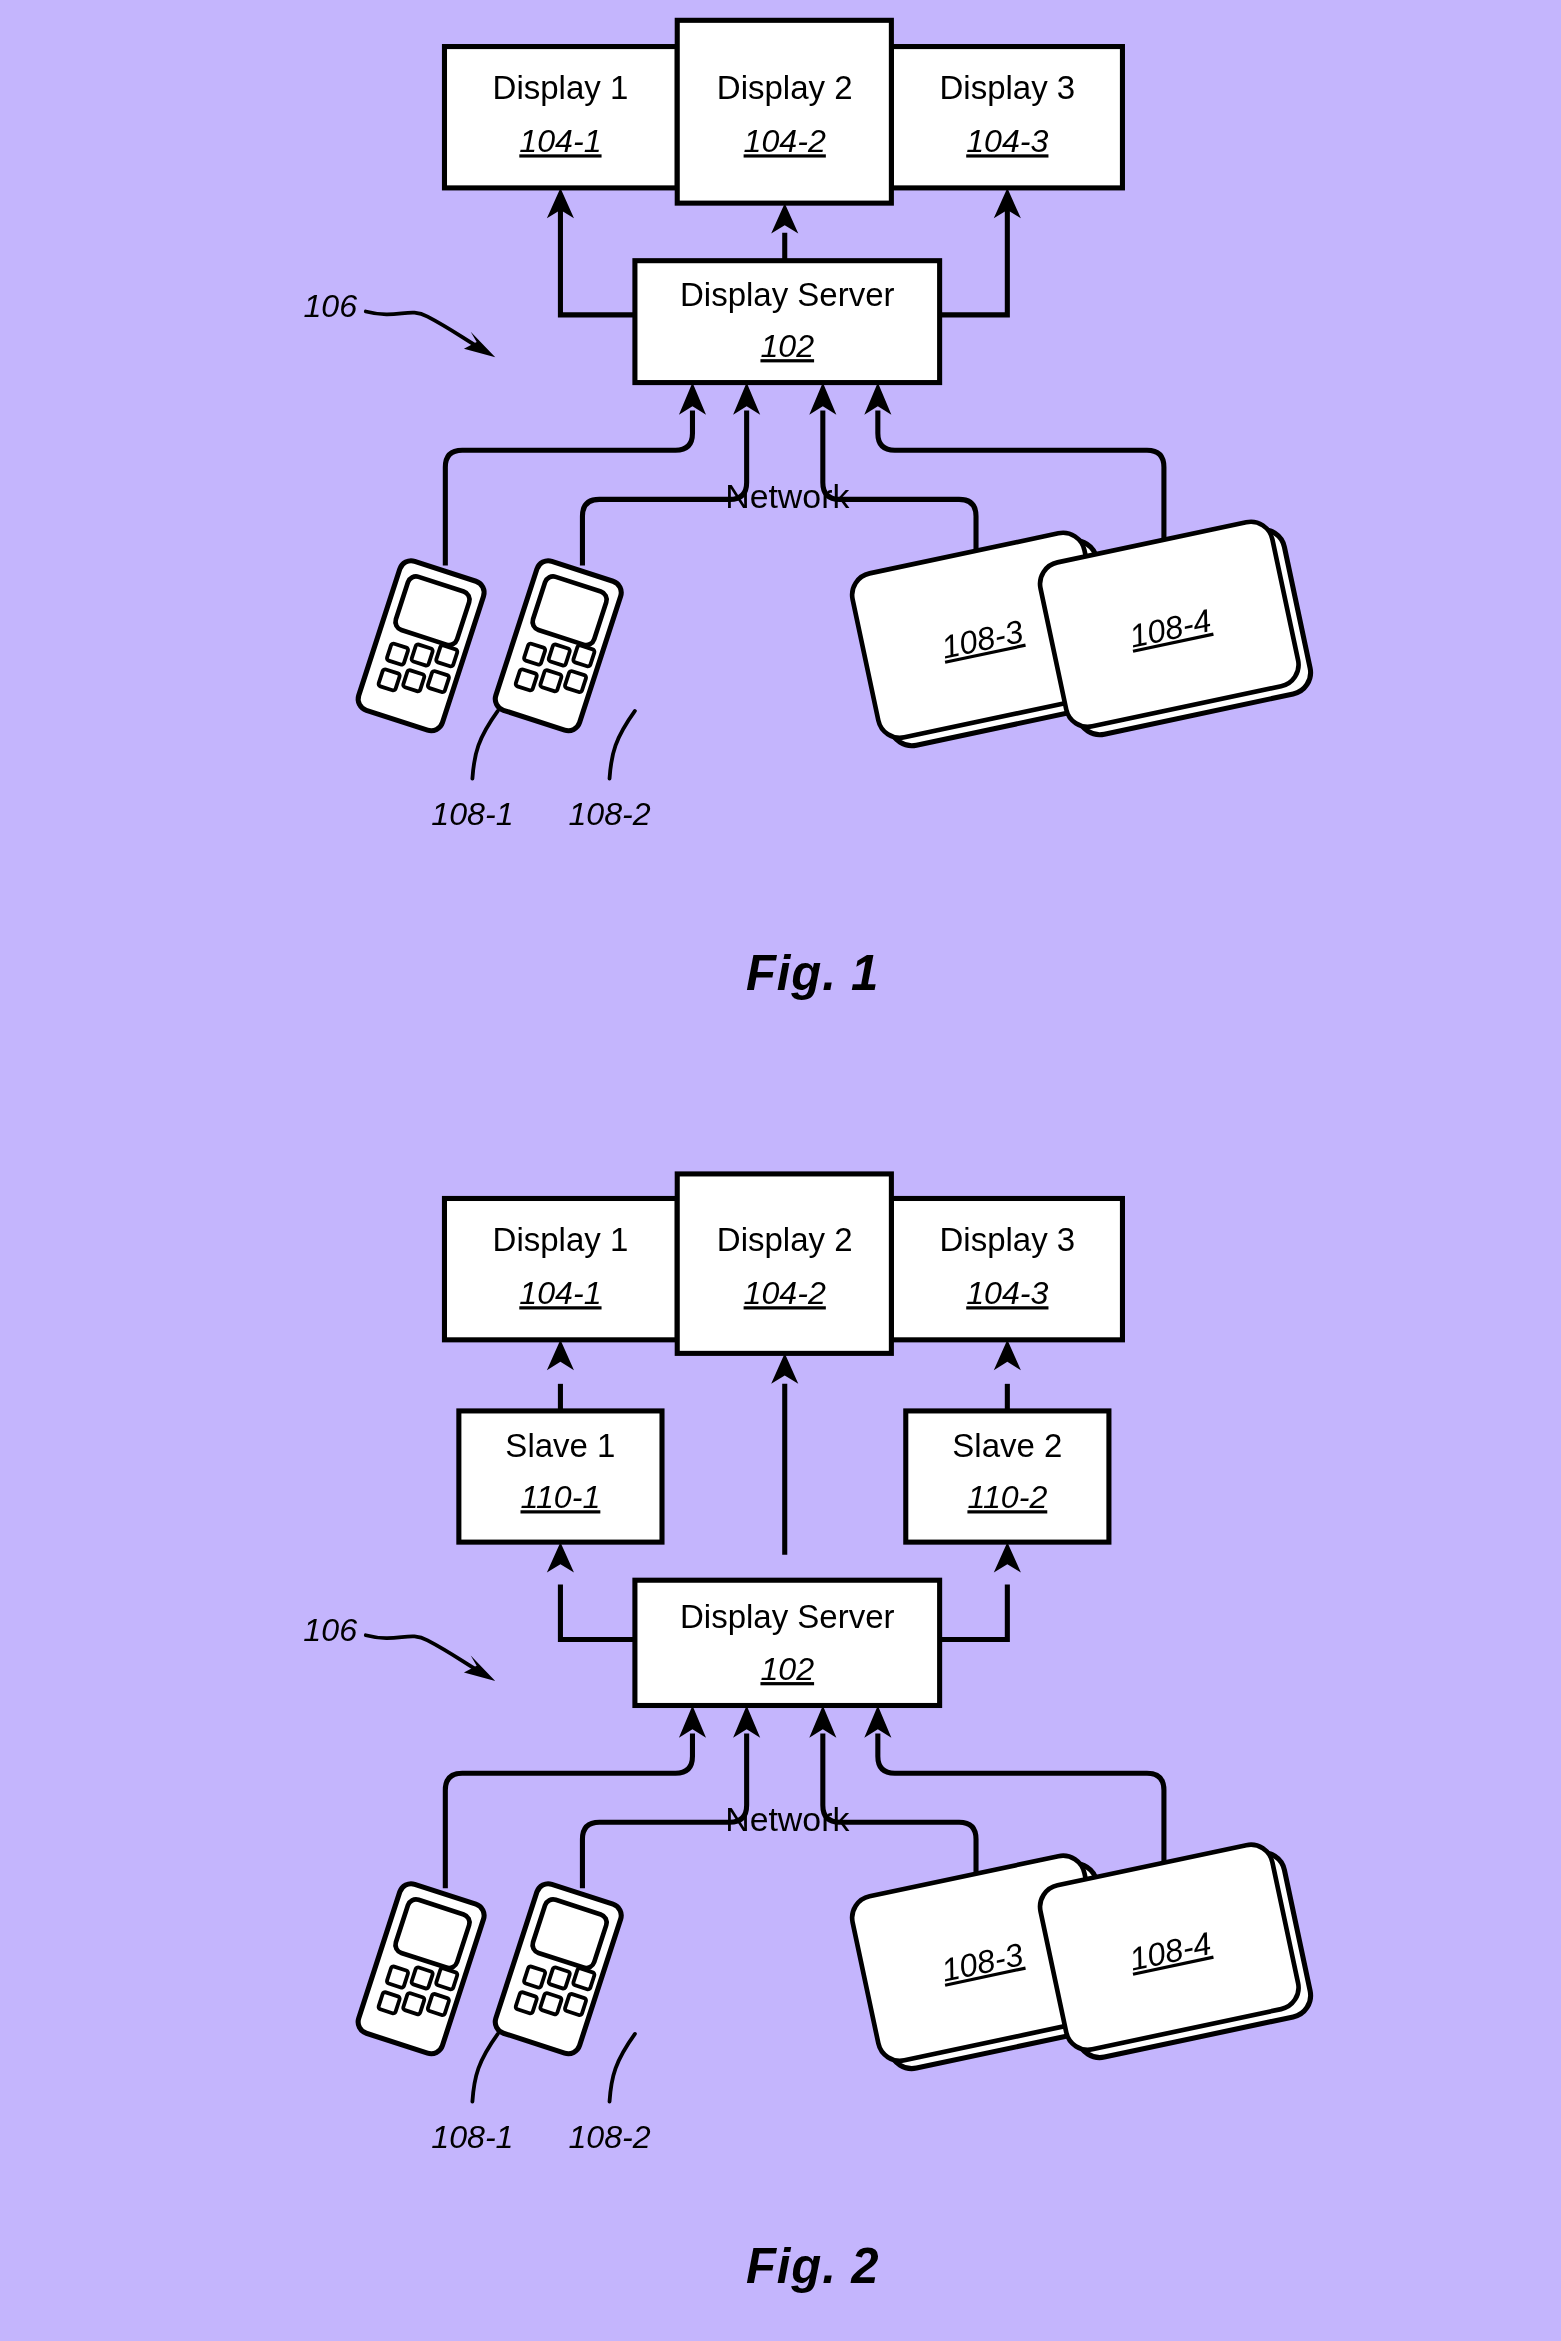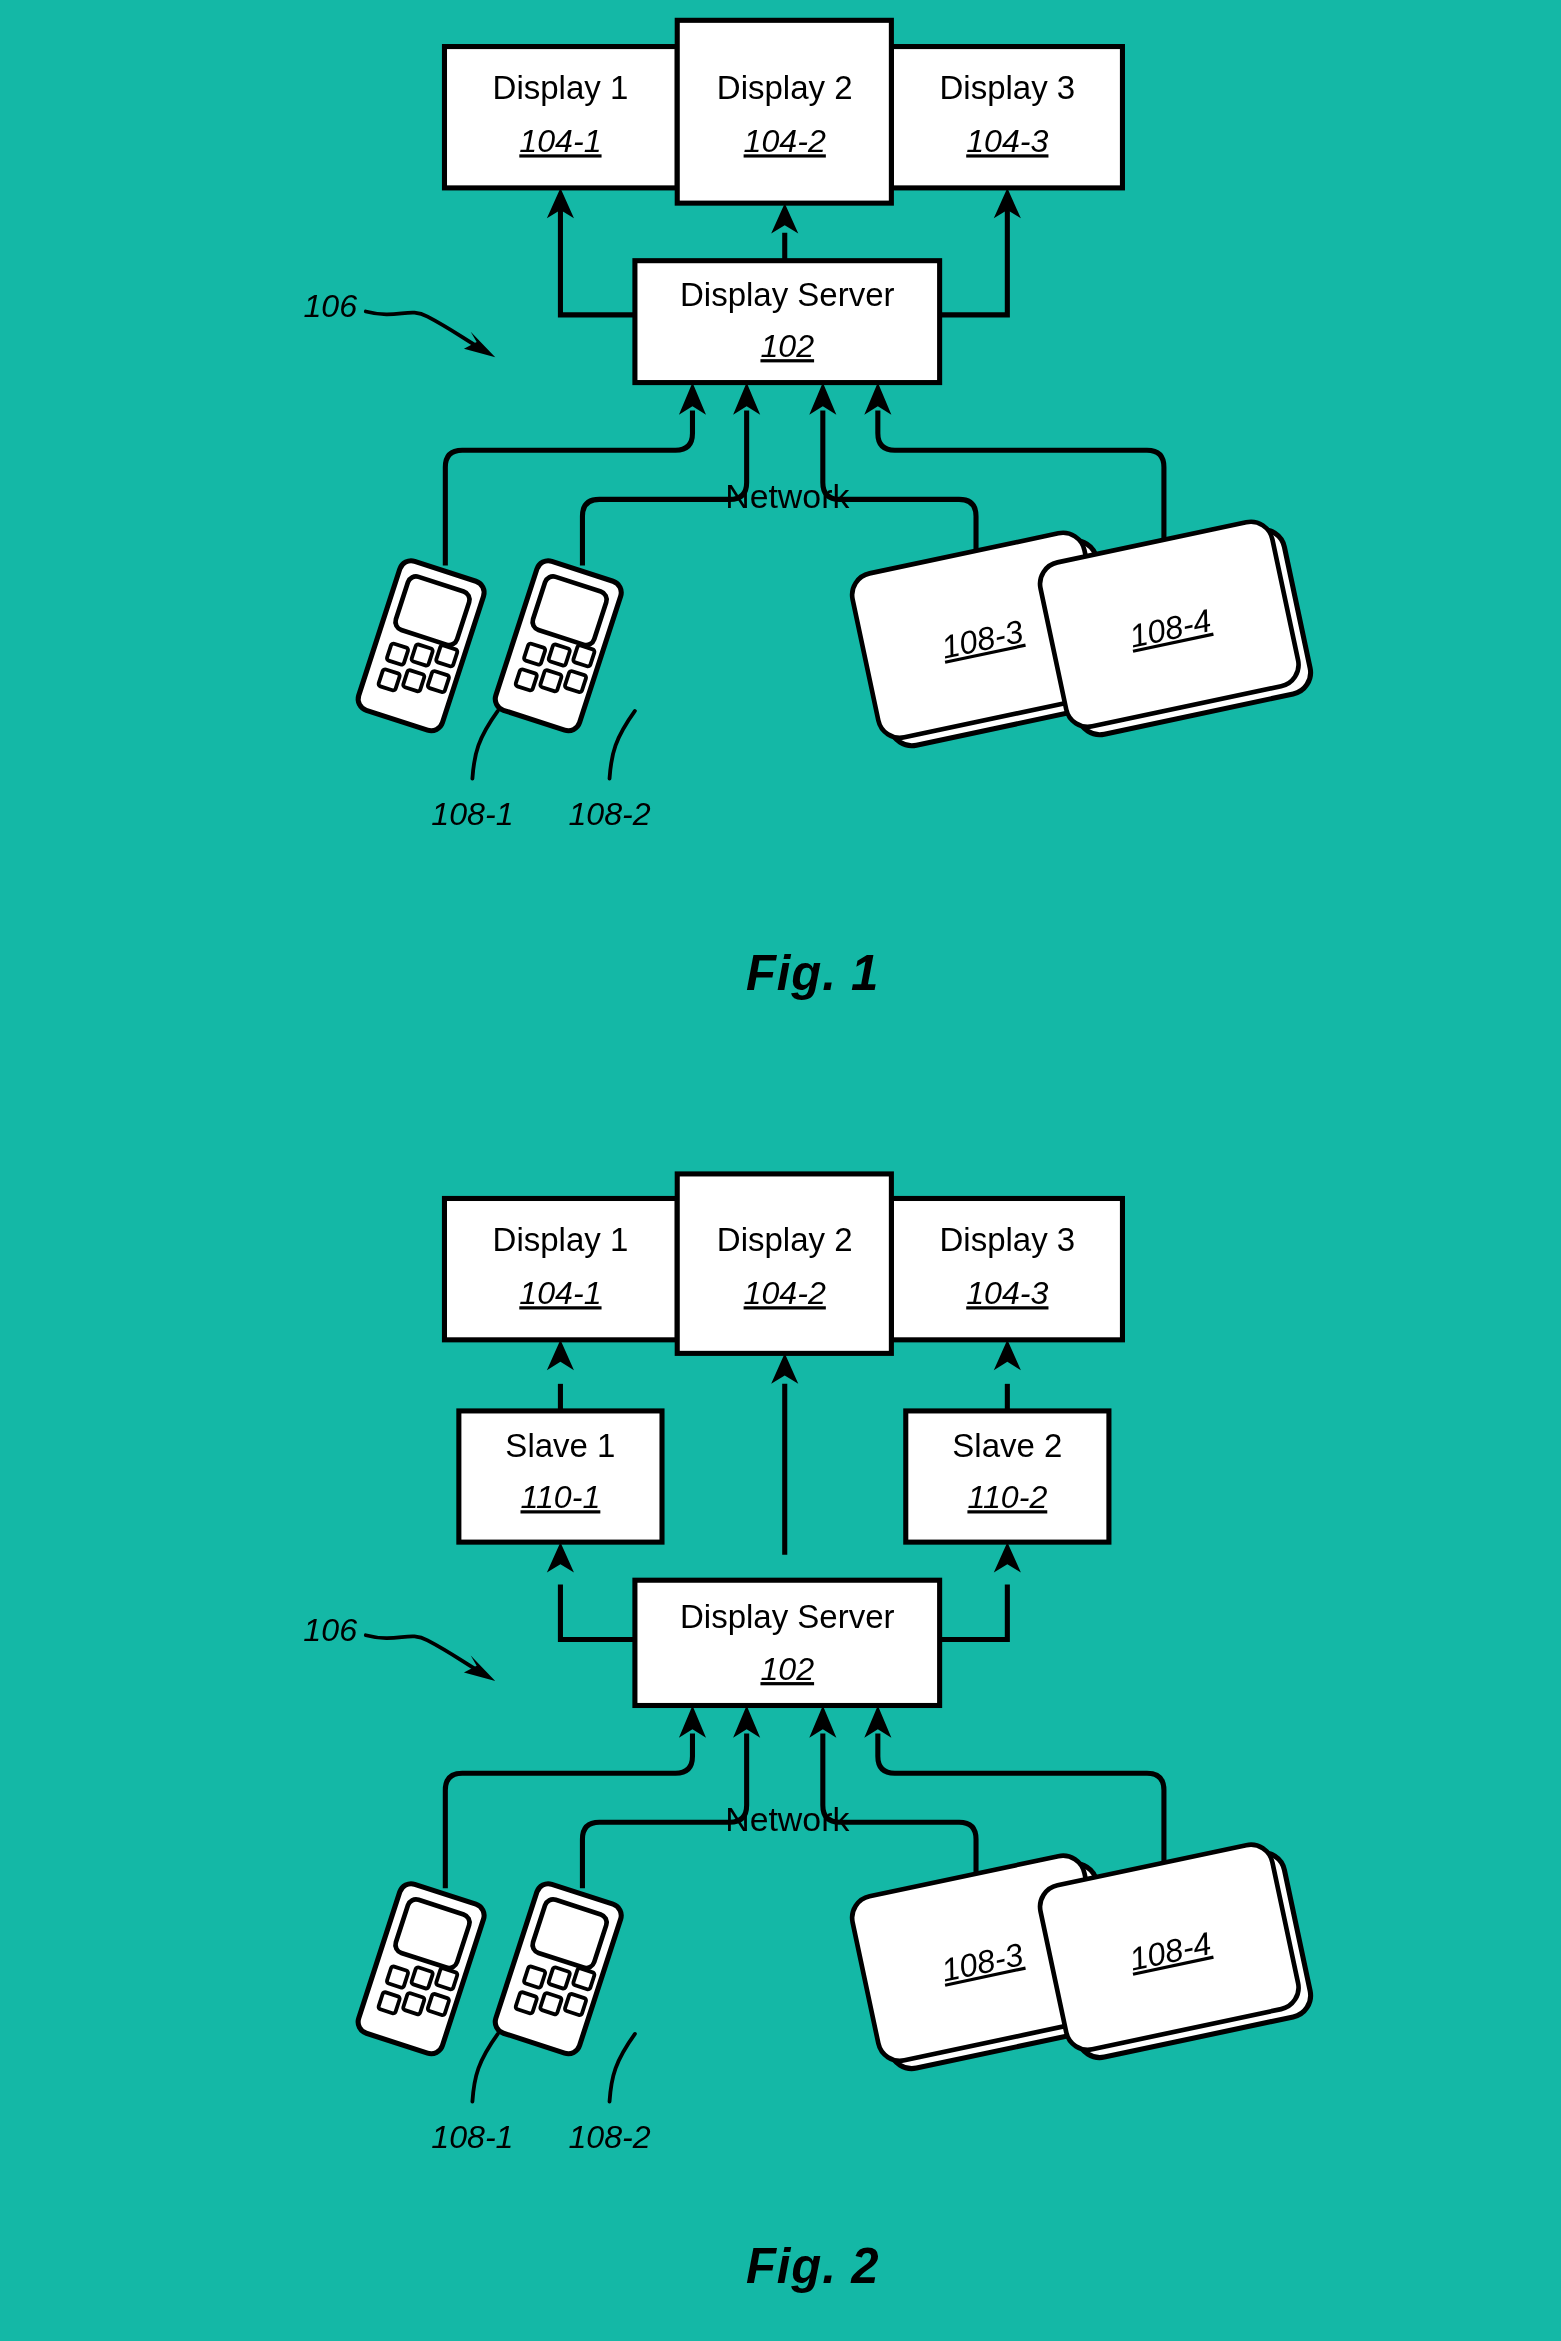--- a/index.html
+++ b/index.html
@@ -10,21 +10,21 @@
   body {
     width: 1561px;
     height: 2342px;
     font-family: "Liberation Sans", sans-serif;
     overflow: hidden;
   }
   #page {
     position: relative;
     width: 1561px;
     height: 2342px;
-    background: #14b8a6;
+    background: #c4b5fd;
   }
   svg.figure {
     display: block;
     position: absolute;
     left: 0;
     top: 0;
   }
   .box-rect {
     fill: #ffffff;
     stroke: #000000;

